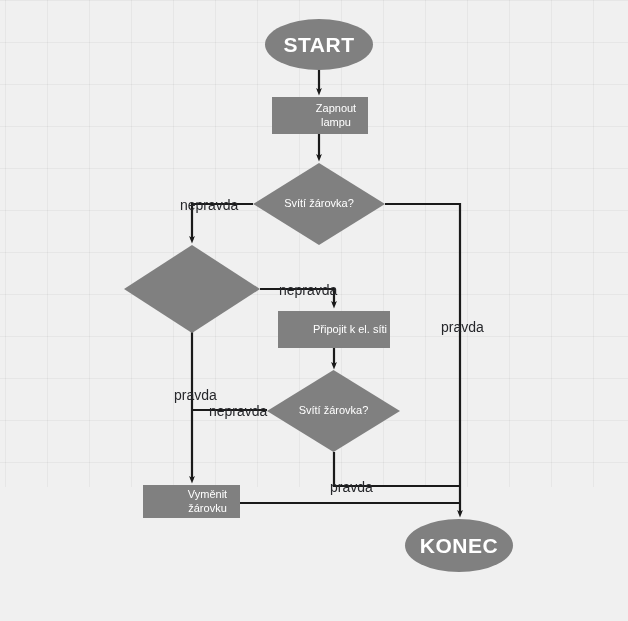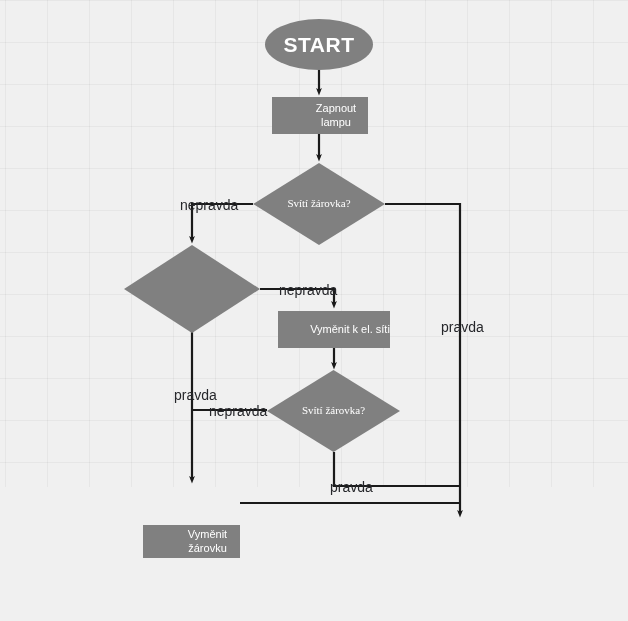--- a/index.html
+++ b/index.html
@@ -69,21 +69,20 @@
     clip-path: polygon(50% 0%, 100% 50%, 50% 100%, 0% 50%);
   }
   .diamond-label {
     position: relative;
     color: #ffffff;
     font-size: 11px;
     text-align: center;
     line-height: 1.25;
     width: 72%;
     z-index: 2;
-    font-family: Liberation Serif, serif;
   }
   .edge-label {
     position: absolute;
     font-size: 14px;
     color: #26272b;
     background: transparent;
     white-space: nowrap;
     line-height: 1;
   }
 </style>
@@ -128,29 +127,30 @@
 
   <div class="node-decision-wrap" style="left:253px; top:163px; width:132px; height:82px;">
     <div class="diamond-shape"></div>
     <div class="diamond-label">Svítí žárovka?</div>
   </div>
 
   <div class="node-decision-wrap" style="left:124px; top:245px; width:136px; height:88px;">
     <div class="diamond-shape"></div>
   </div>
 
-  <div class="node node-process" style="left:278px; top:311px; width:112px; height:37px;">Vyměnit k el. síti</div>
+  <div class="node node-process" style="left:278px; top:311px; width:112px; height:37px;">Připojit k el. síti</div>
 
   <div class="node-decision-wrap" style="left:267px; top:370px; width:133px; height:82px;">
     <div class="diamond-shape"></div>
     <div class="diamond-label">Svítí žárovka?</div>
   </div>
 
-  <div class="node node-process" style="left:143px; top:485px; width:97px; height:33px;margin-top:40px;">Vyměnit žárovku</div>
+  <div class="node node-process" style="left:143px; top:485px; width:97px; height:33px;">Vyměnit žárovku</div>
 
+  <div class="node node-terminator" style="left:405px; top:519px; width:108px; height:53px;">KONEC</div>
 
   <div class="edge-label" style="left:180px; top:198px;">nepravda</div>
 
   <div class="edge-label" style="left:441px; top:320px;">pravda</div>
 
   <div class="edge-label" style="left:279px; top:283px;">nepravda</div>
 
   <div class="edge-label" style="left:174px; top:388px;">pravda</div>
 
   <div class="edge-label" style="left:209px; top:404px;">nepravda</div>

